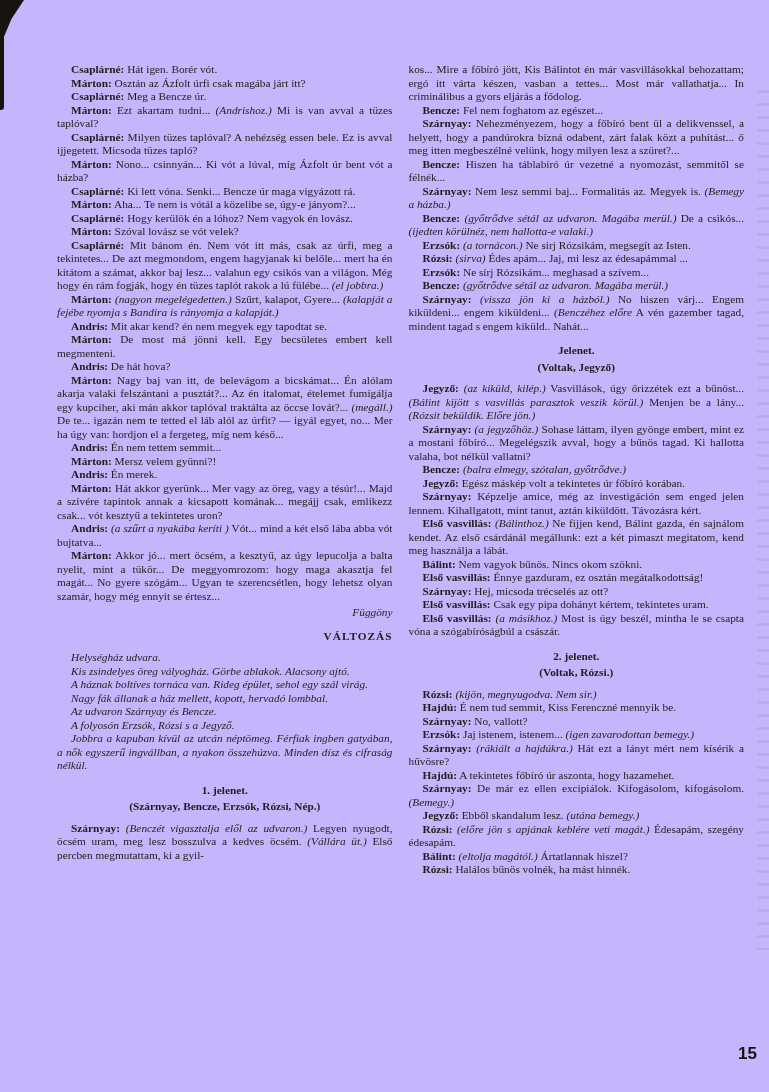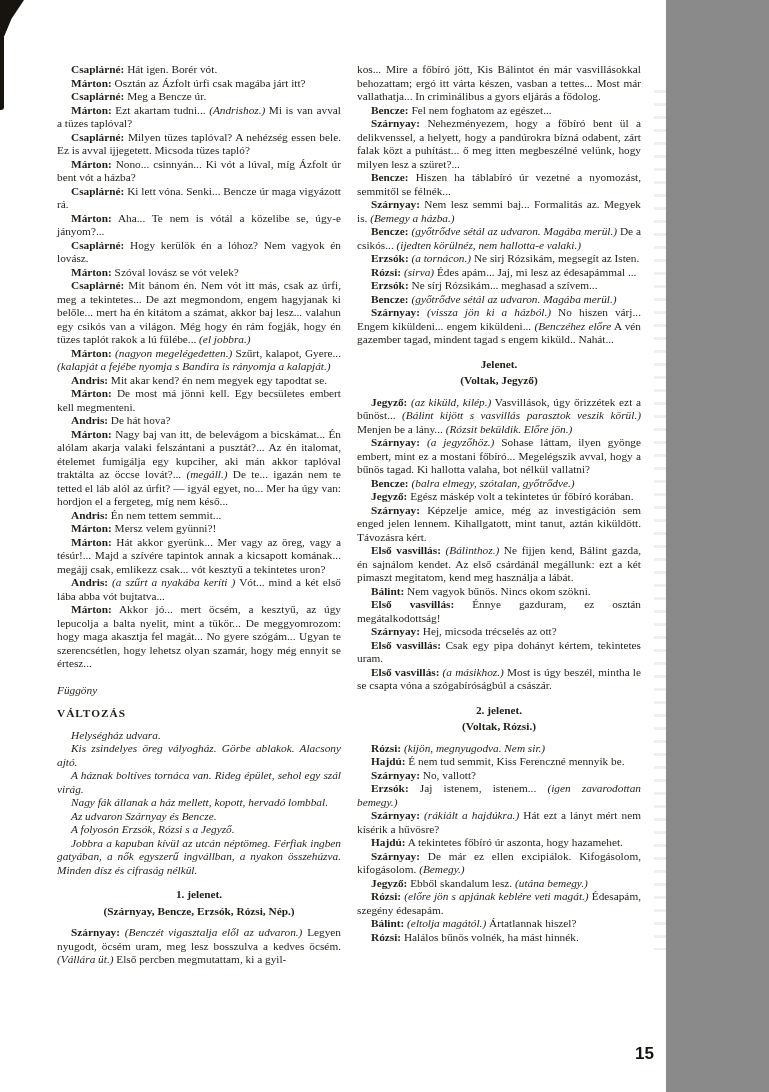--- a/index.html
+++ b/index.html
@@ -1,37 +1,37 @@
 <!DOCTYPE html>
 <html><head>
 <meta charset="utf-8">
 <style>
   html,body{margin:0;padding:0;background:#8a8a8a;}
   .page{
     position:relative;
-    width:666px;height:1092px;
-    background:#ffffff;
+    width:769px;height:1092px;
+    background:#c4b5fd;
     font-family:"Liberation Serif", serif;
     color:#211e19;
     overflow:hidden;
     box-sizing:border-box;
   }
   .columns{
     position:absolute;
     top:63px;left:57px;right:25px;
     display:flex;gap:16px;
   }
   .col{flex:1;font-size:11.3px;line-height:13.5px;}
   .col p{margin:0;text-align:justify;text-indent:14px;}
   p.dc{text-indent:0;}
   p.st{font-style:italic;}
   p.hc{font-weight:bold;text-align:center;text-indent:0;margin-top:11px;margin-bottom:3px;}
   p.hc2{font-weight:bold;text-align:center;text-indent:0;margin-bottom:8px;}
-  p.hv{font-weight:bold;text-align:left;text-indent:0;margin:10px 0 8px;letter-spacing:1px;}
-  p.ci{font-style:italic;text-align:left;text-indent:0;margin:13px 0 9px;}
+  p.hv{font-weight:bold;text-align:right;text-indent:0;margin:10px 0 8px;letter-spacing:1px;}
+  p.ci{font-style:italic;text-align:right;text-indent:0;margin:3px 0 9px;}
   .b{font-weight:bold;}
   .i{font-style:italic;}
   .page-number{
     position:absolute;right:12px;bottom:28px;
     font-family:"Liberation Sans", sans-serif;
     font-weight:bold;font-size:17px;color:#16130f;
   }
   .artifact{position:absolute;background:#17140f;}
   .artifact.corner{
     left:0;top:0;width:24px;height:36px;
@@ -64,20 +64,21 @@
         <p class="d"><span class="b">Csaplárné:</span><span class=""> Hogy kerülök én a lóhoz? Nem vagyok én lovász.</span></p>
         <p class="d"><span class="b">Márton:</span><span class=""> Szóval lovász se vót velek?</span></p>
         <p class="d"><span class="b">Csaplárné:</span><span class=""> Mit bánom én. Nem vót itt más, csak az úrfi, meg a tekintetes... De azt megmondom, engem hagyjanak ki belőle... mert ha én kitátom a számat, akkor baj lesz... valahun egy csikós van a világon. Még hogy én rám fogják, hogy én tüzes taplót rakok a lú fülébe... </span><span class="i">(el jobbra.)</span></p>
         <p class="d"><span class="b">Márton:</span><span class=""> </span><span class="i">(nagyon megelégedetten.)</span><span class=""> Szűrt, kalapot, Gyere... </span><span class="i">(kalapját a fejébe nyomja s Bandira is rányomja a kalapját.)</span></p>
         <p class="d"><span class="b">Andris:</span><span class=""> Mit akar kend? én nem megyek egy tapodtat se.</span></p>
         <p class="d"><span class="b">Márton:</span><span class=""> De most má jönni kell. Egy becsületes embert kell megmenteni.</span></p>
         <p class="d"><span class="b">Andris:</span><span class=""> De hát hova?</span></p>
         <p class="d"><span class="b">Márton:</span><span class=""> Nagy baj van itt, de belevágom a bicskámat... Én alólam akarja valaki felszántani a pusztát?... Az én italomat, ételemet fumigálja egy kupciher, aki mán akkor taplóval traktálta az öccse lovát?... </span><span class="i">(megáll.)</span><span class=""> De te... igazán nem te tetted el láb alól az úrfit? — igyál egyet, no... Mer ha úgy van: hordjon el a fergeteg, míg nem késő...</span></p>
         <p class="d"><span class="b">Andris:</span><span class=""> Én nem tettem semmit...</span></p>
         <p class="d"><span class="b">Márton:</span><span class=""> Mersz velem gyünni?!</span></p>
+        <p class="d"><span class="b">Andris:</span><span class=""> Én merek.</span></p>
         <p class="d"><span class="b">Márton:</span><span class=""> Hát akkor gyerünk... Mer vagy az öreg, vagy a tésúr!... Majd a szívére tapintok annak a kicsapott komának... megájj csak, emlikezz csak... vót kesztyű a tekintetes uron?</span></p>
         <p class="d"><span class="b">Andris:</span><span class=""> </span><span class="i">(a szűrt a nyakába keríti )</span><span class=""> Vót... mind a két első lába abba vót bujtatva...</span></p>
         <p class="d"><span class="b">Márton:</span><span class=""> Akkor jó... mert öcsém, a kesztyű, az úgy lepucolja a balta nyelit, mint a tükör... De meggyomrozom: hogy maga akasztja fel magát... No gyere szógám... Ugyan te szerencsétlen, hogy lehetsz olyan szamár, hogy még ennyit se értesz...</span></p>
         <p class="ci">Függöny</p>
         <p class="hv">VÁLTOZÁS</p>
         <p class="st">Helységház udvara.</p>
         <p class="st">Kis zsindelyes öreg vályogház. Görbe ablakok. Alacsony ajtó.</p>
         <p class="st">A háznak boltíves tornáca van. Rideg épület, sehol egy szál virág.</p>
         <p class="st">Nagy fák állanak a ház mellett, kopott, hervadó lombbal.</p>
         <p class="st">Az udvaron Szárnyay és Bencze.</p>

